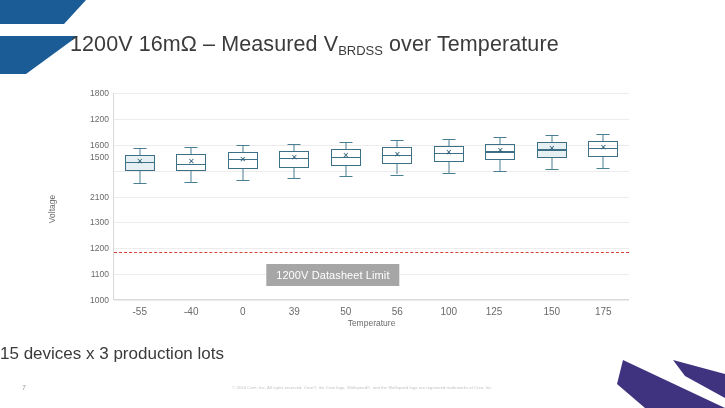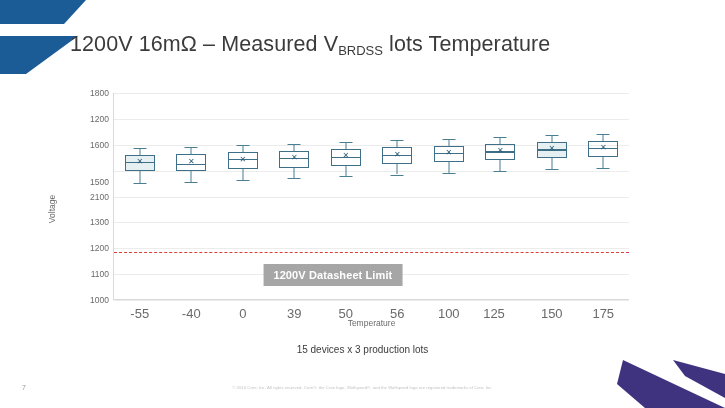--- a/index.html
+++ b/index.html
@@ -72,21 +72,21 @@
     transform: translateY(-50%);
     font-size: 8.5px;
     color: #6a6a6a;
     white-space: nowrap;
   }
   .xtick {
     position: absolute;
     top: 100%;
     margin-top: 6px;
     transform: translateX(-50%);
-    font-size: 13px;
+    font-size: 10px;
     color: #6a6a6a;
     white-space: nowrap;
   }
   #xaxis-line {
     position: absolute;
     left: 0; bottom: 0; width: 100%;
     height: 1px; background: #d9d9d9;
   }
   #xlabel {
     position: absolute;
@@ -154,32 +154,31 @@
     position: absolute;
     left: 0; width: 100%;
     height: 0;
     border-top: 1.4px dashed #d6403a;
   }
   #limit-callout {
     position: absolute;
     background: #a6a6a6;
     color: #ffffff;
     font-size: 11px;
-    font-weight: bold;
+    font-weight: normal;
     padding: 5px 10px 5px 10px;
     white-space: nowrap;
     letter-spacing: 0.1px;
   }
 
   
   #caption {
     position: absolute;
     left: 0; right: 0; top: 344px;
-    text-align: center;
-    font-size: 10px;
+    font-size: 17px;
     color: #3b3b3b;
   }
   #page-number {
     position: absolute;
     left: 22px; top: 384px;
     font-size: 7px;
     color: #9a9a9a;
   }
   #copyright {
     position: absolute;
@@ -199,21 +198,21 @@
     <polygon points="0,0 86,0 64,24 0,24" fill="#1B5C96"></polygon>
   </svg>
   <svg class="deco" id="deco-mid" viewBox="0 0 78 38" preserveAspectRatio="none">
     <polygon points="0,0 78,0 26,38 0,38" fill="#1B5C96"></polygon>
   </svg>
   <svg class="deco" id="deco-bottom-right" viewBox="0 0 128 54" preserveAspectRatio="none">
     <polygon points="26,6 128,54 48,54 20,30" fill="#3F3380"></polygon>
     <polygon points="76,6 128,20 128,44 88,22" fill="#3F3380"></polygon>
   </svg>
 
-  <div id="title"><span>1200V 16mΩ – Measured V</span><sub>BRDSS</sub><span> lots Temperature</span></div>
+  <div id="title"><span>1200V 16mΩ – Measured V</span><sub>BRDSS</sub><span> over Temperature</span></div>
 
   <div id="chart-area">
     <div id="ylabel">Voltage</div>
     <div id="plot">
       <div id="gridlines">
           <div class="gridline" style="top: 207px;"></div>
           <div class="gridline" style="top: 181.125px;"></div>
           <div class="gridline" style="top: 155.25px;"></div>
           <div class="gridline" style="top: 129.375px;"></div>
           <div class="gridline" style="top: 103.5px;"></div>
@@ -221,21 +220,21 @@
           <div class="gridline" style="top: 51.75px;"></div>
           <div class="gridline" style="top: 25.875px;"></div>
           <div class="gridline" style="top: 0px;"></div>
         </div>
       <div id="yticks">
           <div class="ytick" style="top: 207px;">1000</div>
           <div class="ytick" style="top: 181.125px;">1100</div>
           <div class="ytick" style="top: 155.25px;">1200</div>
           <div class="ytick" style="top: 129.375px;">1300</div>
           <div class="ytick" style="top: 103.5px;">2100</div>
-          <div class="ytick" style="top: 89px;">1500</div>
+          <div class="ytick" style="top: 64px;">1500</div>
           <div class="ytick" style="top: 51.75px;">1600</div>
           <div class="ytick" style="top: 25.875px;">1200</div>
           <div class="ytick" style="top: 0px;">1800</div>
         </div>
       <div id="boxes">
           <div class="box-group" style="left: 0px; width: 51.5px;">
             <div class="whisk-line" style="top: 54.5962px; height: 7.245px;"></div>
             <div class="whisk-cap" style="top: 54.5962px;"></div>
             <div class="whisk-line" style="top: 78.4012px; height: 11.1263px;"></div>
             <div class="whisk-cap" style="top: 89.5275px;"></div>

